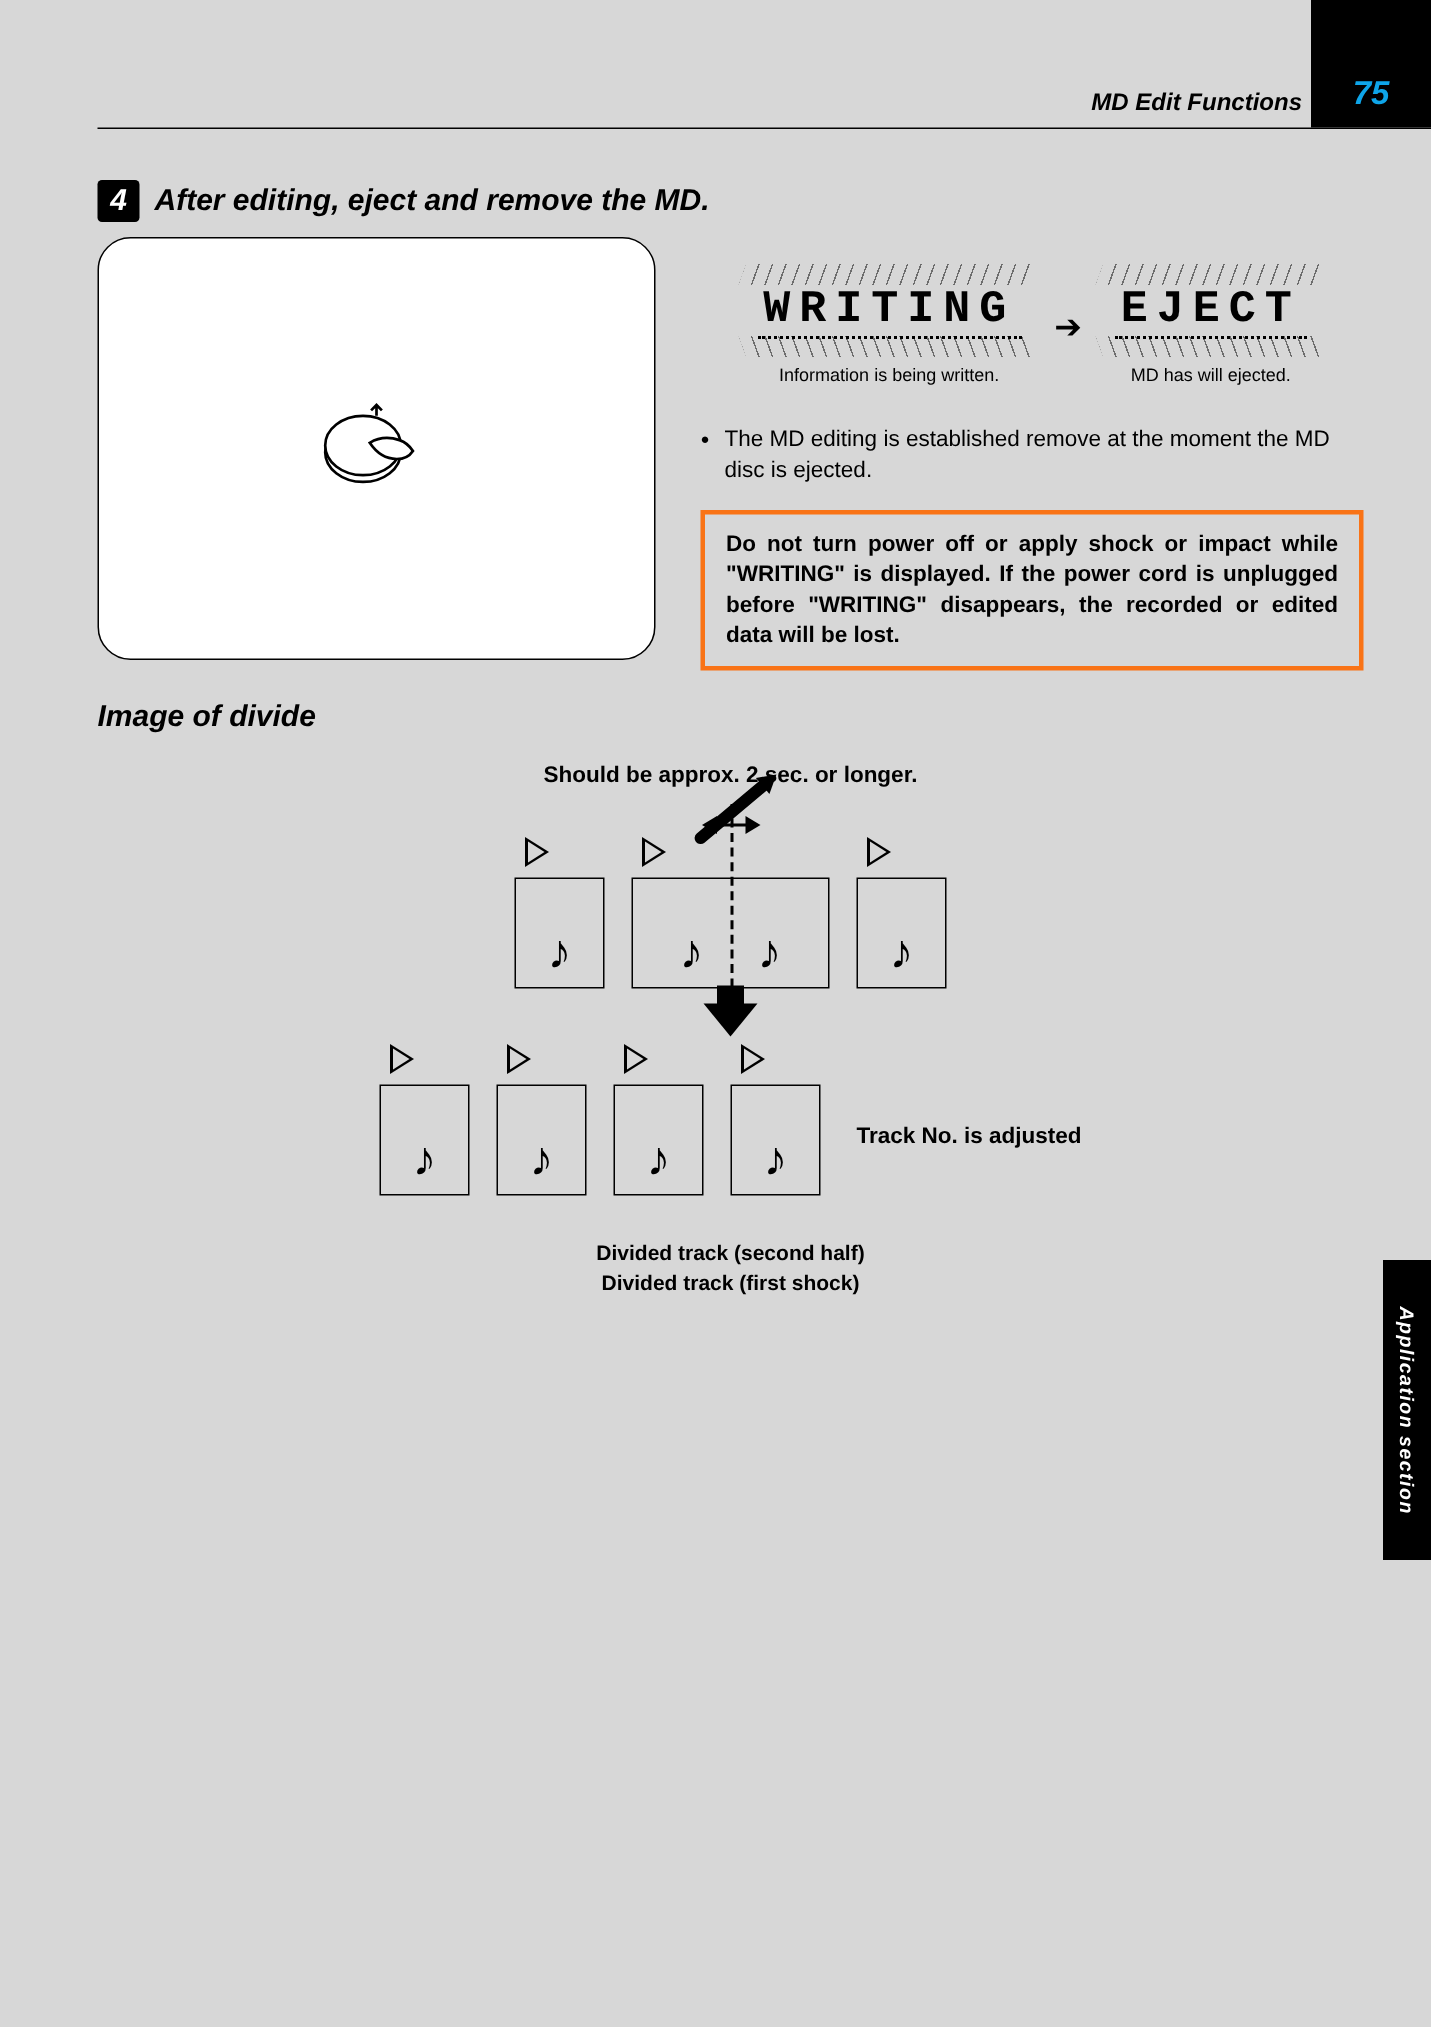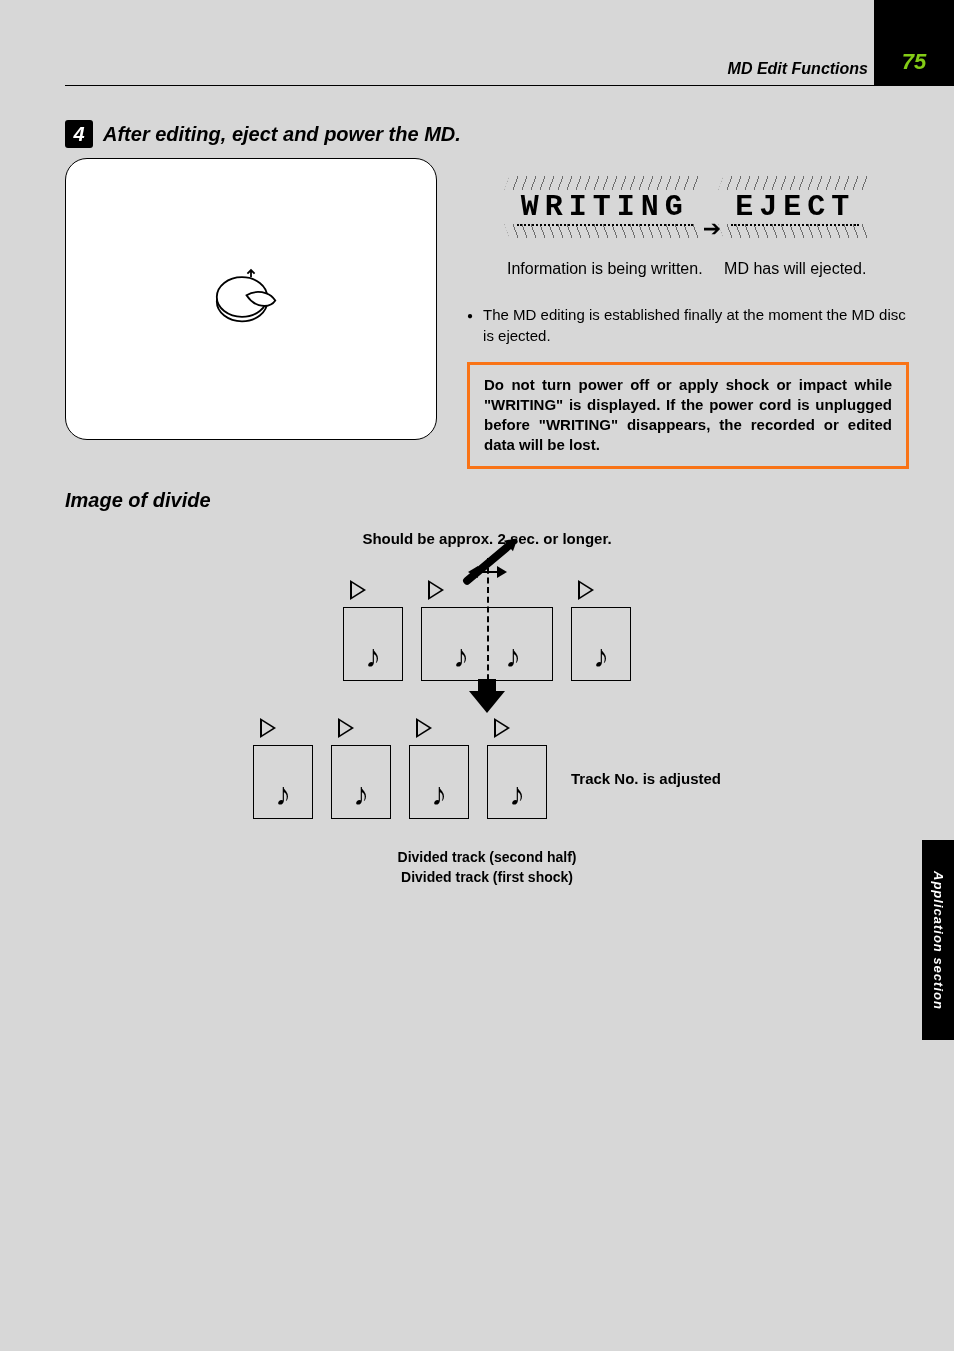--- a/index.html
+++ b/index.html
@@ -17,21 +17,21 @@
     box-sizing: border-box;
     padding: 50px 45px 45px 65px;
   }
   .black-tab {
     position: absolute;
     top: 0;
     right: 0;
     width: 80px;
     height: 85px;
     background: #000;
-    color: #84cc16;
+    color: #0ea5e9;
     font-weight: bold;
     font-style: italic;
     font-size: 22px;
     display: flex;
     justify-content: center;
     align-items: flex-end;
     padding-bottom: 10px;
     box-sizing: border-box;
   }
   .header-line {
@@ -87,20 +87,21 @@
     display: flex;
     align-items: center;
     justify-content: center;
   }
   .eject-illustration svg { width: 90px; height: 90px; }
   .right-panel { flex: 1; }
   .displays {
     display: flex;
     align-items: center;
     justify-content: center;
+    gap: 12px;
     margin-top:20px;
   }
   .lcd-box { text-align: center; }
   .lcd {
     font-family: "Courier New", monospace;
     font-size: 30px;
     letter-spacing: 6px;
     font-weight: bold;
     border-bottom: 2px dotted #000;
     padding: 0 4px;
@@ -114,22 +115,22 @@
   .flash-wrap::before, .flash-wrap::after {
     content: "";
     position: absolute;
     left: 0; right: 0;
     height: 14px;
     background: repeating-linear-gradient(90deg, transparent 0 8px, #000 8px 9px);
   }
   .flash-wrap::before { top: -2px; transform: skewX(-20deg); opacity:0.5;}
   .flash-wrap::after  { bottom: -2px; transform: skewX(20deg); opacity:0.5;}
   .lcd-caption {
-    font-size: 16px;
-    margin-top: 22px;
+    font-size: 12px;
+    margin-top: 6px;
     line-height: 1.35;
   }
   .arrow-r {
     font-size: 22px;
   }
   .bullet {
     display: flex;
     gap: 10px;
     font-size: 15px;
     margin-top: 24px;
@@ -302,21 +303,21 @@
   <div class="black-tab">
     <span>75</span>
   </div>
   <div class="header-line"></div>
   <div class="section-label">MD Edit Functions</div>
 
   <div class="step-row">
     <div class="step-badge">
       <span>4</span>
     </div>
-    <div class="step-title">After editing, eject and power the MD.</div>
+    <div class="step-title">After editing, eject and remove the MD.</div>
   </div>
 
   <div class="two-col">
     <div class="left-panel">
       <div class="eject-illustration">
         <svg viewBox="0 0 100 100">
           <ellipse cx="40" cy="55" rx="28" ry="22" fill="none" stroke="#000" stroke-width="2"></ellipse>
           <ellipse cx="40" cy="50" rx="28" ry="22" fill="#fff" stroke="#000" stroke-width="2"></ellipse>
           <path d="M45 48 q10 -6 22 -2 q6 2 10 8 q-4 6 -12 6 q-12 0 -20 -12z" fill="#fff" stroke="#000" stroke-width="2"></path>
           <path d="M50 20 l0 8 M46 24 l4 -4 l4 4" fill="none" stroke="#000" stroke-width="2"></path>
@@ -335,21 +336,21 @@
         <div class="arrow-r">➔</div>
         <div class="lcd-box">
           <span class="flash-wrap">
             <span class="lcd">EJECT</span>
           </span>
           <div class="lcd-caption">MD has will ejected.</div>
         </div>
       </div>
 
       <div class="bullet">
-        <span>The MD editing is established finally at the moment the MD disc is ejected.</span>
+        <span>The MD editing is established remove at the moment the MD disc is ejected.</span>
       </div>
 
       <div class="warning-box">
         <span>Do not turn power off or apply shock or impact while "WRITING" is displayed. If the power cord is unplugged before "WRITING" disappears, the recorded or edited data will be lost.</span>
       </div>
     </div>
   </div>
 
   <div class="subhead">Image of divide</div>
 

